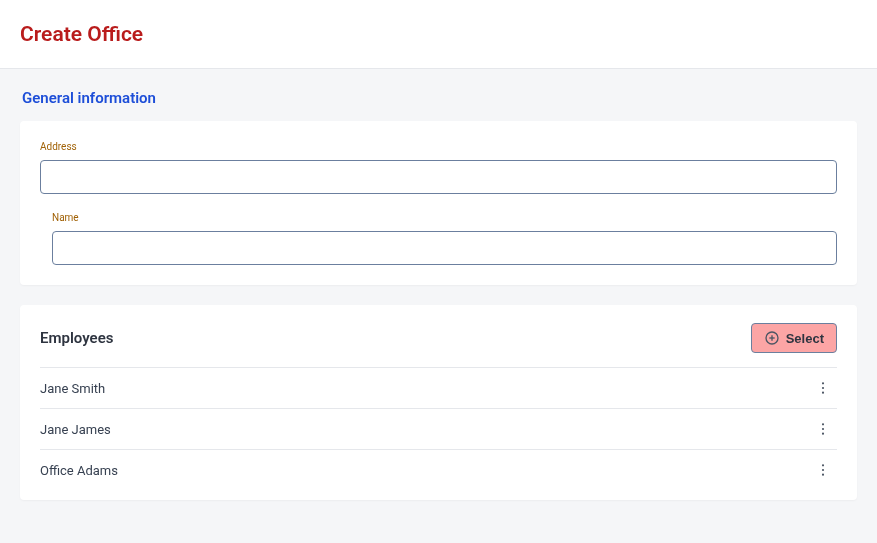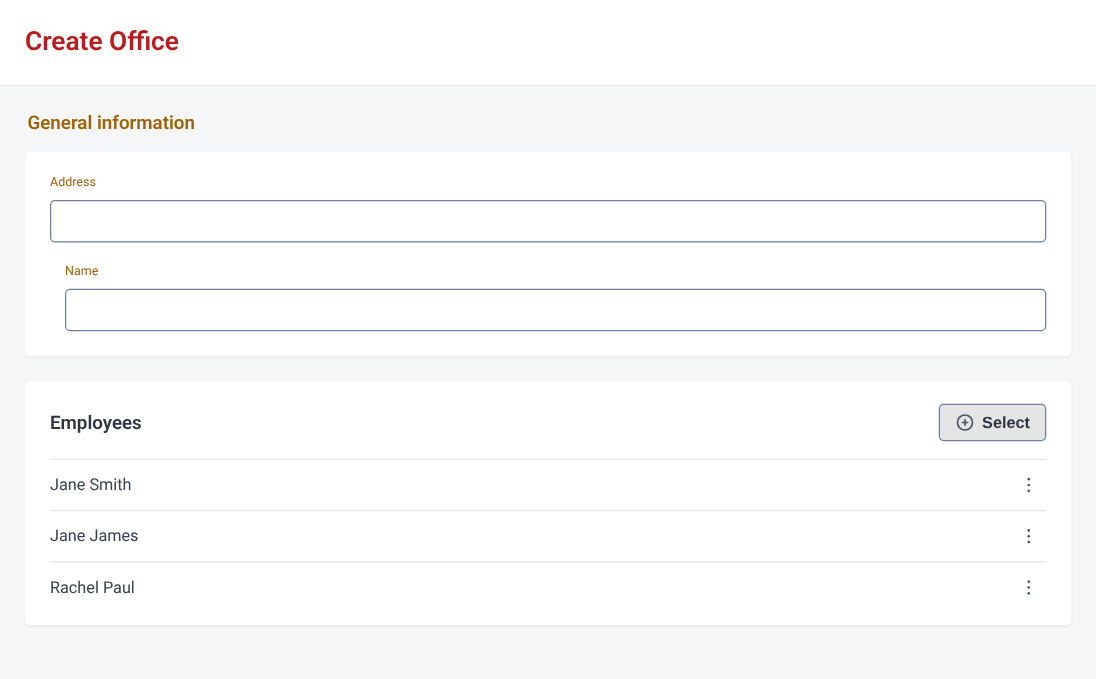--- a/index.html
+++ b/index.html
@@ -24,21 +24,21 @@
       font-size: 21px;
       font-weight: 600;
       color: #b91c1c;
     }
     .content {
       padding: 20px;
     }
     .section-title {
       font-size: 15px;
       font-weight: 600;
-      color: #a16207;
+      color: #1d4ed8;
       margin-bottom: 14px;
       margin-left: 2px;
     }
     .card {
       background: #ffffff;
       border-radius: 4px;
       box-shadow: 0 1px 2px rgba(0,0,0,0.04);
       padding: 20px;
       margin-bottom: 20px;
     }
@@ -77,24 +77,24 @@
       padding: 18px 20px 14px 20px;
       gap: 43px;
     }
     .card-header-title {
       font-size: 15px;
       font-weight: 600;
       color: #2e3440;
     }
     .select-btn {
       display: inline-flex;
-      align-items: flex-start;
+      align-items: center;
       gap: 6px;
       border: 1px solid #6b7f9e;
-      background: #e5e5e5;
+      background: #fca5a5;
       border-radius: 4px;
       padding: 6px 12px;
       font-size: 13px;
       font-weight: 600;
       color: #2e3440;
       cursor: pointer;
     }
     .select-btn svg {
       width: 16px;
       height: 16px;
@@ -180,21 +180,21 @@
         <a class="employee-name">Jane James</a>
         <button class="more-btn">
           <svg viewBox="0 0 24 24">
             <circle cx="12" cy="5" r="1.6"></circle>
             <circle cx="12" cy="12" r="1.6"></circle>
             <circle cx="12" cy="19" r="1.6"></circle>
           </svg>
         </button>
       </div>
       <div class="employee-row">
-        <a class="employee-name">Rachel Paul</a>
+        <a class="employee-name">Office Adams</a>
         <button class="more-btn">
           <svg viewBox="0 0 24 24">
             <circle cx="12" cy="5" r="1.6"></circle>
             <circle cx="12" cy="12" r="1.6"></circle>
             <circle cx="12" cy="19" r="1.6"></circle>
           </svg>
         </button>
       </div>
     </div>
   </div>

